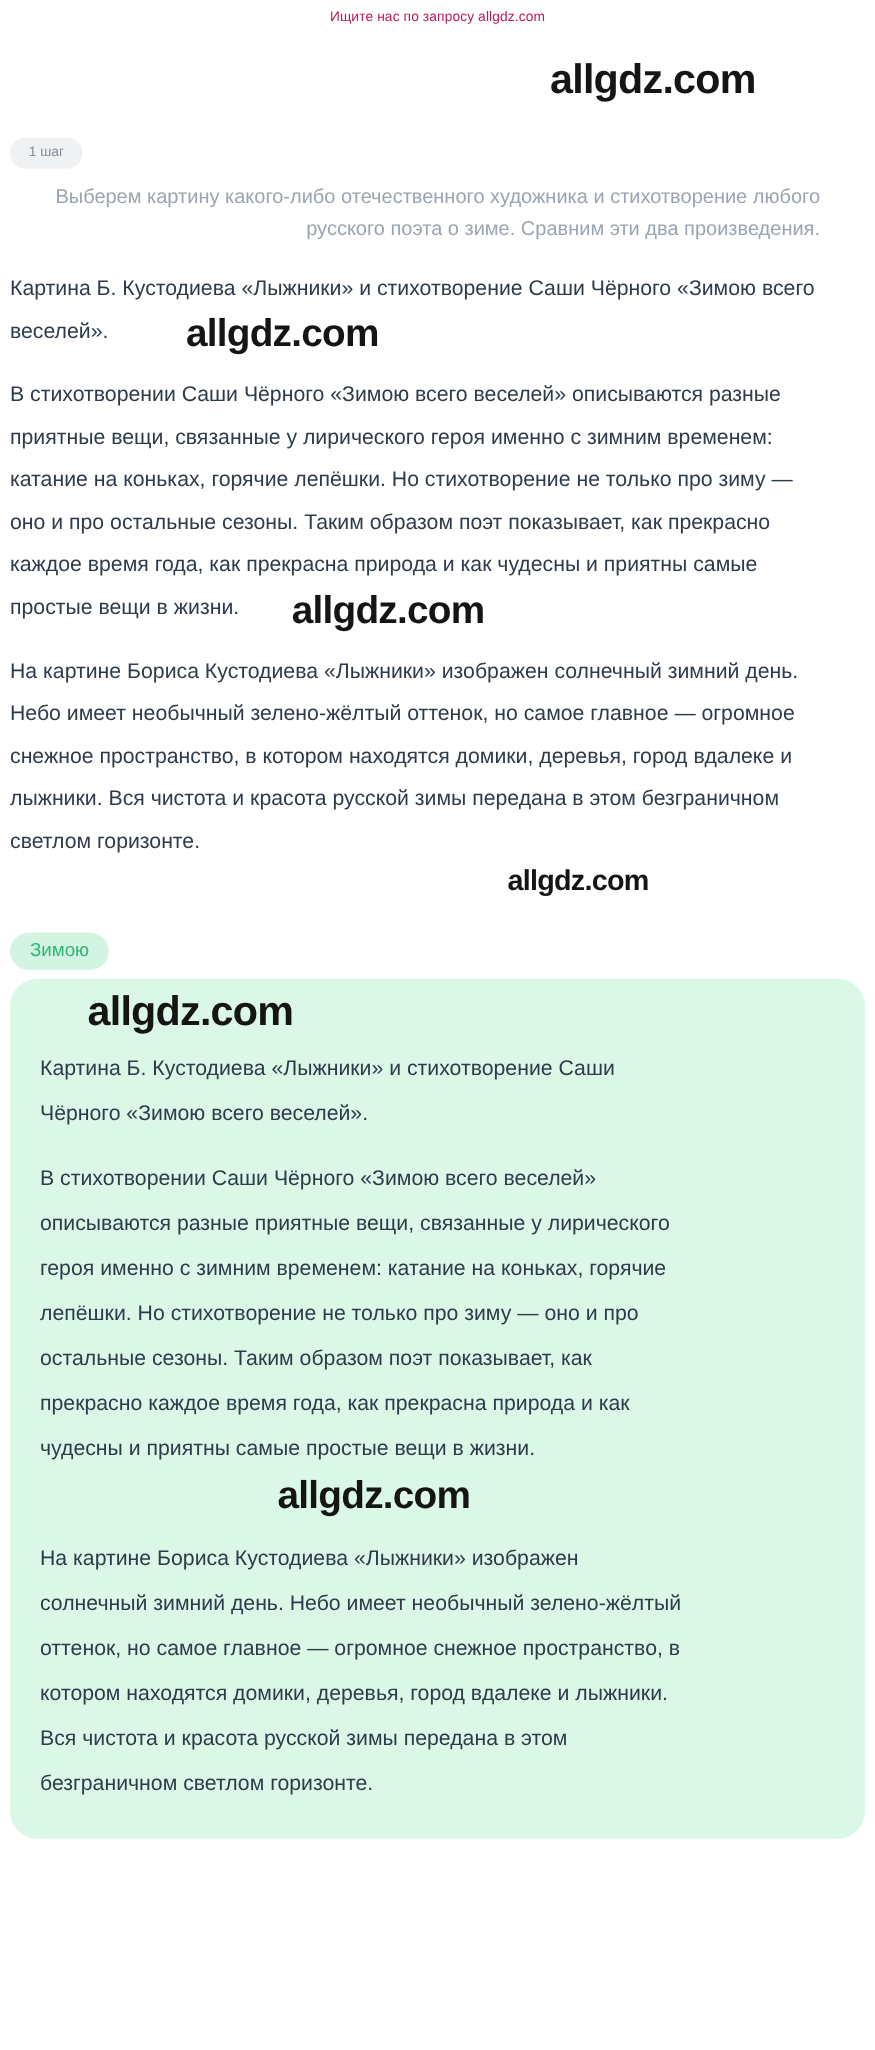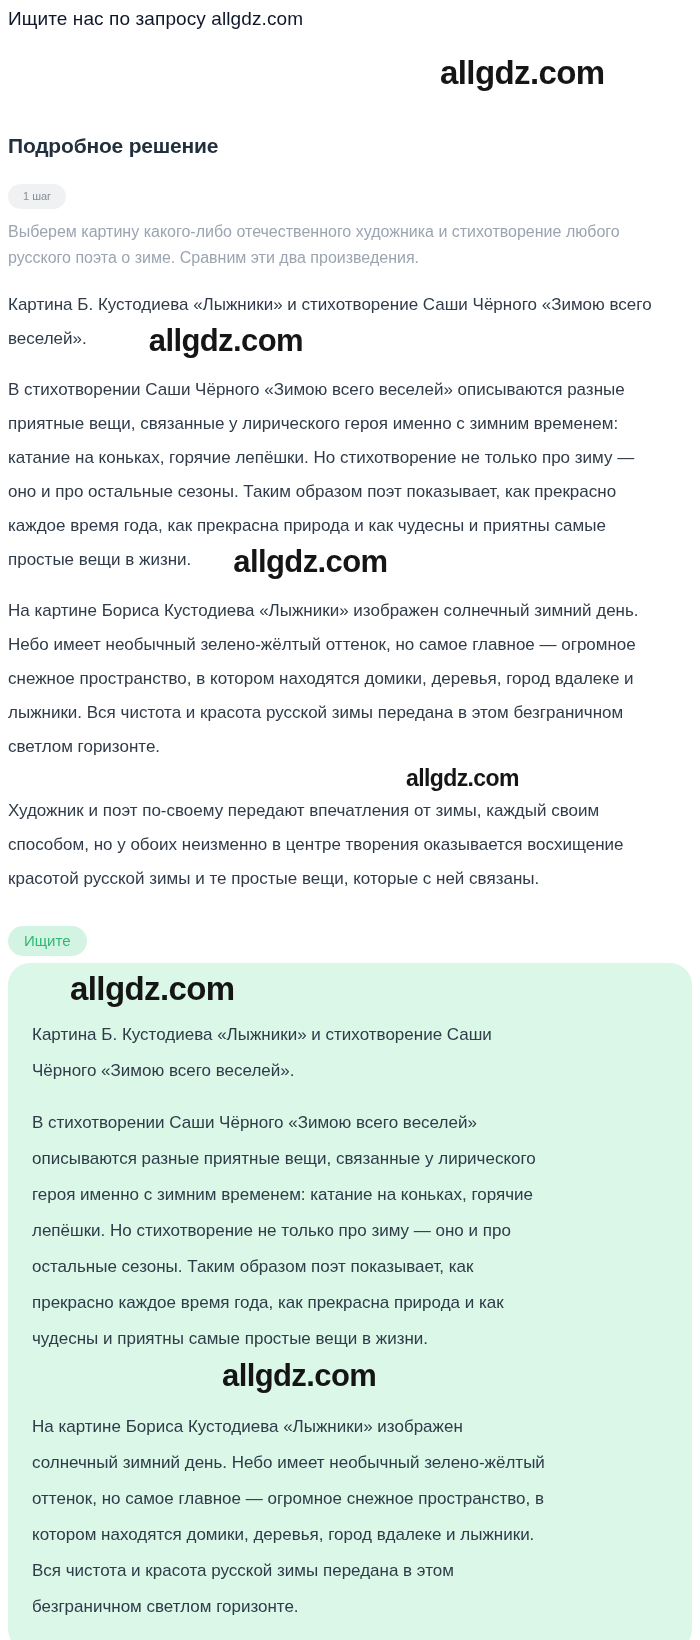--- a/index.html
+++ b/index.html
@@ -5,23 +5,23 @@
   html,body{margin:0;padding:0;background:#ffffff;}
   body{
     width:700px;
     font-family:"Liberation Sans","DejaVu Sans",sans-serif;
     color:#2f3b49;
     -webkit-font-smoothing:antialiased;
   }
   .page{position:relative;width:700px;min-height:1640px;box-sizing:border-box;padding:6px 8px 14px 8px;overflow:hidden;}
 
   .banner{
-    text-align:left;
-    color:#0f172a;
-    font-size:19px;
+    text-align:center;
+    color:#be185d;
+    font-size:11px;
     letter-spacing:0.1px;
     padding-top:2px;
   }
 
   .header-row{position:relative;height:64px;}
   h1{
     margin:12px 0 0 0;
     font-size:23px;
     font-weight:700;
     color:#22303e;
@@ -52,20 +52,21 @@
     padding:6px 15px 7px 15px;
     border-radius:16px;
   }
 
   .step-desc{
     margin:10px 0 0 0;
     max-width:648px;
     color:#9aa5b1;
     font-size:16px;
     line-height:26px;
+    text-align:right;
   }
 
   .para{
     margin:17px 0 0 0;
     max-width:655px;
     font-size:17px;
     line-height:34px;
     color:#2f3b49;
   }
   .wm-inline{
@@ -120,37 +121,35 @@
 <body>
 
 <div class="page">
 
   <div class="banner">Ищите нас по запросу allgdz.com</div>
 
   <div class="header-row">
     <div class="wm wm-top">allgdz.com</div>
   </div>
 
-  <h2>Подробное решение</h2>
 
   <div class="badge-gray">1 шаг</div>
 
   <p class="step-desc">Выберем картину какого-либо отечественного художника и стихотворение любого русского поэта о зиме. Сравним эти два произведения.</p>
 
   <p class="para"><span>Картина Б. Кустодиева «Лыжники» и стихотворение Саши Чёрного «Зимою всего веселей».</span><span class="wm wm-inline wm-after-p1">allgdz.com</span></p>
 
   <p class="para"><span>В стихотворении Саши Чёрного «Зимою всего веселей» описываются разные приятные вещи, связанные у лирического героя именно с зимним временем: катание на коньках, горячие лепёшки. Но стихотворение не только про зиму — оно и про остальные сезоны. Таким образом поэт показывает, как прекрасно каждое время года, как прекрасна природа и как чудесны и приятны самые простые вещи в жизни.</span><span class="wm wm-inline wm-after-p2">allgdz.com</span></p>
 
   <p class="para"><span>На картине Бориса Кустодиева «Лыжники» изображен солнечный зимний день. Небо имеет необычный зелено-жёлтый оттенок, но самое главное — огромное снежное пространство, в котором находятся домики, деревья, город вдалеке и лыжники. Вся чистота и красота русской зимы передана в этом безграничном светлом горизонте.</span></p>
 
   <div class="wm wm-center">allgdz.com</div>
 
-  <p class="para para-last"><span>Художник и поэт по-своему передают впечатления от зимы, каждый своим способом, но у обоих неизменно в центре творения оказывается восхищение красотой русской зимы и те простые вещи, которые с ней связаны.</span></p>
 
-  <div class="badge-answer">Ищите</div>
+  <div class="badge-answer">Зимою</div>
 
   <div class="answer-box">
     <div class="wm wm-box-top">allgdz.com</div>
 
     <p class="bpara bpara-first"><span>Картина Б. Кустодиева «Лыжники» и стихотворение Саши Чёрного «Зимою всего веселей».</span></p>
 
     <p class="bpara"><span>В стихотворении Саши Чёрного «Зимою всего веселей» описываются разные приятные вещи, связанные у лирического героя именно с зимним временем: катание на коньках, горячие лепёшки. Но стихотворение не только про зиму — оно и про остальные сезоны. Таким образом поэт показывает, как прекрасно каждое время года, как прекрасна природа и как чудесны и приятны самые простые вещи в жизни.</span><span class="wm wm-inline wm-after-bp2">allgdz.com</span></p>
 
     <p class="bpara"><span>На картине Бориса Кустодиева «Лыжники» изображен солнечный зимний день. Небо имеет необычный зелено-жёлтый оттенок, но самое главное — огромное снежное пространство, в котором находятся домики, деревья, город вдалеке и лыжники. Вся чистота и красота русской зимы передана в этом безграничном светлом горизонте.</span></p>
 

